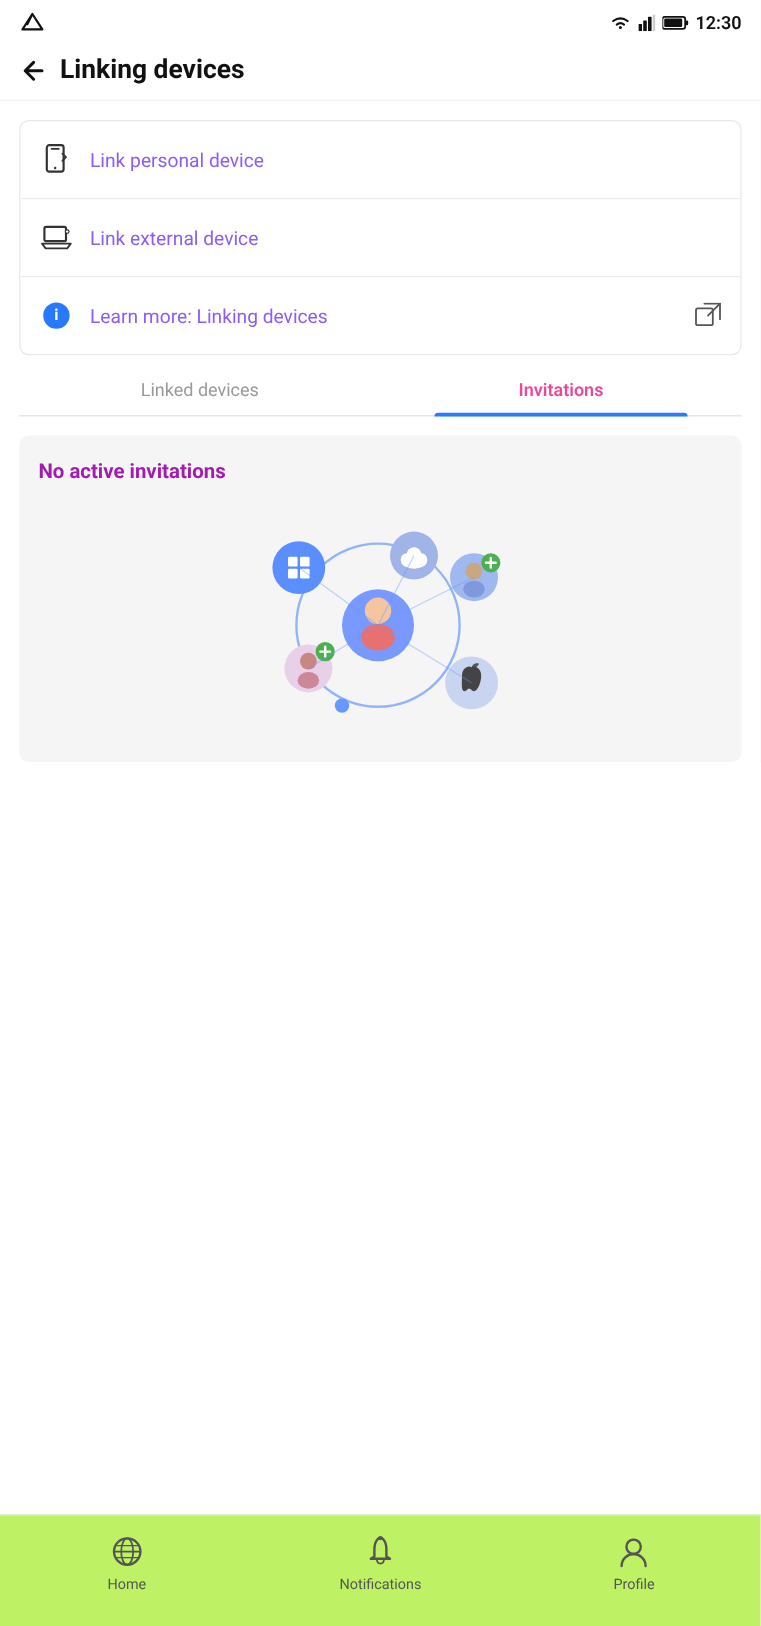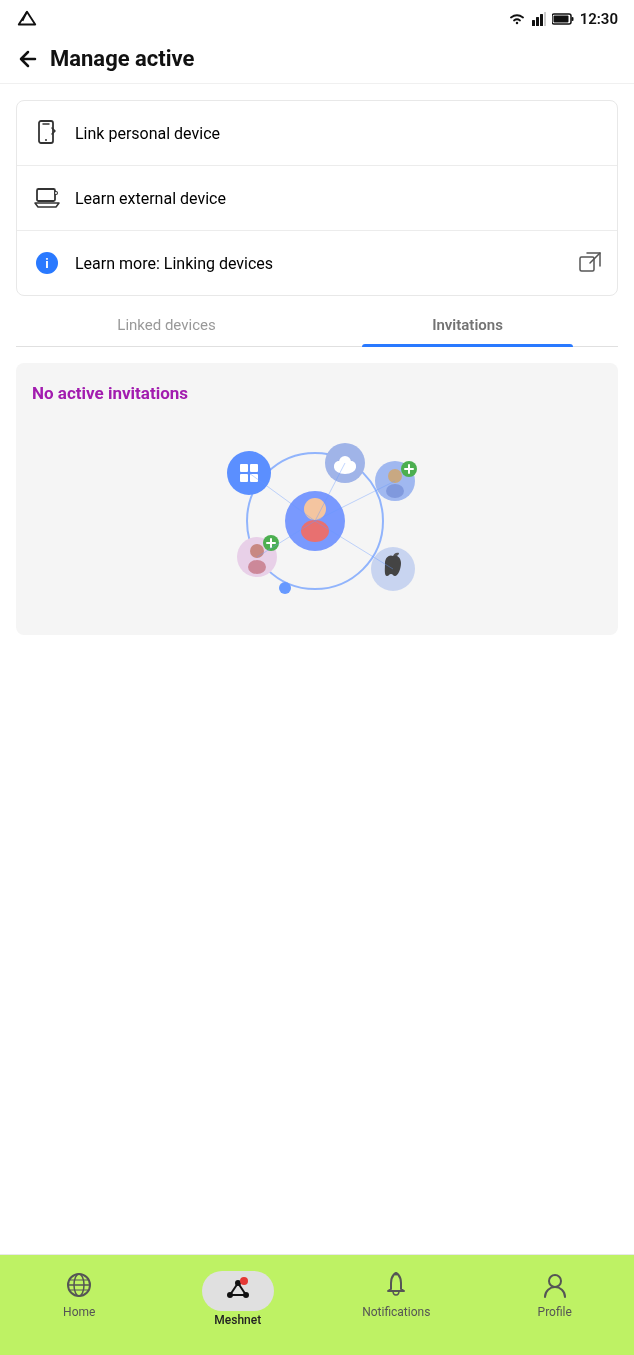--- a/index.html
+++ b/index.html
@@ -85,21 +85,21 @@
       width: 28px;
       height: 28px;
       display: flex;
       align-items: center;
       justify-content: center;
       margin-right: 14px;
       flex-shrink: 0;
     }
     .option-text {
       font-size: 16px;
-      color: #000000;
+      color: #8b5cf6;
       flex: 1;
     }
     .option-external {
       display: flex;
       align-items: center;
       justify-content: center;
     }
     .info-icon-circle {
       width: 22px;
       height: 22px;
@@ -121,21 +121,21 @@
     .tab {
       flex: 1;
       text-align: center;
       padding-bottom: 12px;
       font-size: 15px;
       cursor: pointer;
       color: #999;
       position: relative;
     }
     .tab.active {
-      color: #737373;
+      color: #ec4899;
       font-weight: 600;
     }
     .tab.active::after {
       content: '';
       position: absolute;
       bottom: -1px;
       left: 15%;
       right: 15%;
       height: 3px;
       background: #2979ff;
@@ -258,21 +258,21 @@
       <span class="status-time">12:30</span>
     </div>
   </div>
 
   <div class="header">
     <div class="back-btn">
       <svg width="24" height="24" viewBox="0 0 24 24">
         <path d="M19 12H5M5 12L12 19M5 12L12 5" stroke="#111" stroke-width="2.5" stroke-linecap="round" stroke-linejoin="round" fill="none"></path>
       </svg>
     </div>
-    <span class="header-title">Manage active</span>
+    <span class="header-title">Linking devices</span>
   </div>
 
   <div class="options-card">
 
     <div class="option-item">
       <div class="option-icon">
         <svg width="24" height="26" viewBox="0 0 24 26" fill="none">
           <rect x="4" y="1" width="14" height="22" rx="2" stroke="#333" stroke-width="1.8"></rect>
           <circle cx="11" cy="20" r="1" fill="#333"></circle>
           <line x1="8" y1="4" x2="14" y2="4" stroke="#333" stroke-width="1.5" stroke-linecap="round"></line>
@@ -286,21 +286,21 @@
     <div class="option-item">
       <div class="option-icon">
         <svg width="26" height="22" viewBox="0 0 26 22" fill="none">
           <rect x="3" y="2" width="18" height="12" rx="1.5" stroke="#333" stroke-width="1.8"></rect>
           <path d="M1 16 L25 16 L22 20 L4 20 Z" stroke="#333" stroke-width="1.5" fill="none" stroke-linejoin="round"></path>
 
           <circle cx="22" cy="6" r="2" fill="#333"></circle>
           <circle cx="22" cy="6" r="1" fill="white"></circle>
         </svg>
       </div>
-      <span class="option-text">Learn external device</span>
+      <span class="option-text">Link external device</span>
     </div>
 
     <div class="option-item">
       <div class="option-icon">
         <div class="info-icon-circle">i</div>
       </div>
       <span class="option-text">Learn more: Linking devices</span>
       <div class="option-external">
         <svg width="22" height="22" viewBox="0 0 22 22" fill="none">
           <rect x="1" y="5" width="14" height="14" rx="1.5" stroke="#555" stroke-width="1.5"></rect>
@@ -395,39 +395,20 @@
             <ellipse cx="14" cy="14" rx="5" ry="11" stroke="#555" stroke-width="1.5"></ellipse>
             <line x1="3" y1="14" x2="25" y2="14" stroke="#555" stroke-width="1.5"></line>
             <line x1="5" y1="9" x2="23" y2="9" stroke="#555" stroke-width="1"></line>
             <line x1="5" y1="19" x2="23" y2="19" stroke="#555" stroke-width="1"></line>
           </svg>
         </div>
       </div>
       <span class="nav-label">Home</span>
     </div>
 
-    <div class="nav-item active">
-      <div class="nav-icon-wrap">
-        <div class="nav-icon-bg-active">
-          <div class="nav-icon">
-            <svg width="28" height="28" viewBox="0 0 28 28" fill="none">
-              <circle cx="14" cy="8" r="3" fill="#111"></circle>
-              <circle cx="6" cy="20" r="3" fill="#111"></circle>
-              <circle cx="22" cy="20" r="3" fill="#111"></circle>
-              <line x1="14" y1="8" x2="6" y2="20" stroke="#111" stroke-width="2"></line>
-              <line x1="14" y1="8" x2="22" y2="20" stroke="#111" stroke-width="2"></line>
-              <line x1="6" y1="20" x2="22" y2="20" stroke="#111" stroke-width="2"></line>
-
-              <circle cx="20" cy="6" r="4" fill="#e53935"></circle>
-            </svg>
-          </div>
-        </div>
-      </div>
-      <span class="nav-label">Meshnet</span>
-    </div>
 
     <div class="nav-item">
       <div class="nav-icon-wrap">
         <div class="nav-icon">
           <svg width="26" height="28" viewBox="0 0 26 28" fill="none">
             <path d="M13 2 C13 2 8 4 8 12 L8 18 L5 20 L21 20 L18 18 L18 12 C18 4 13 2 13 2Z" stroke="#555" stroke-width="2" fill="none" stroke-linejoin="round"></path>
             <path d="M10 20 Q10 24 13 24 Q16 24 16 20" stroke="#555" stroke-width="1.5" fill="none"></path>
             <circle cx="13" cy="3" r="1.5" fill="#555"></circle>
           </svg>
         </div>

